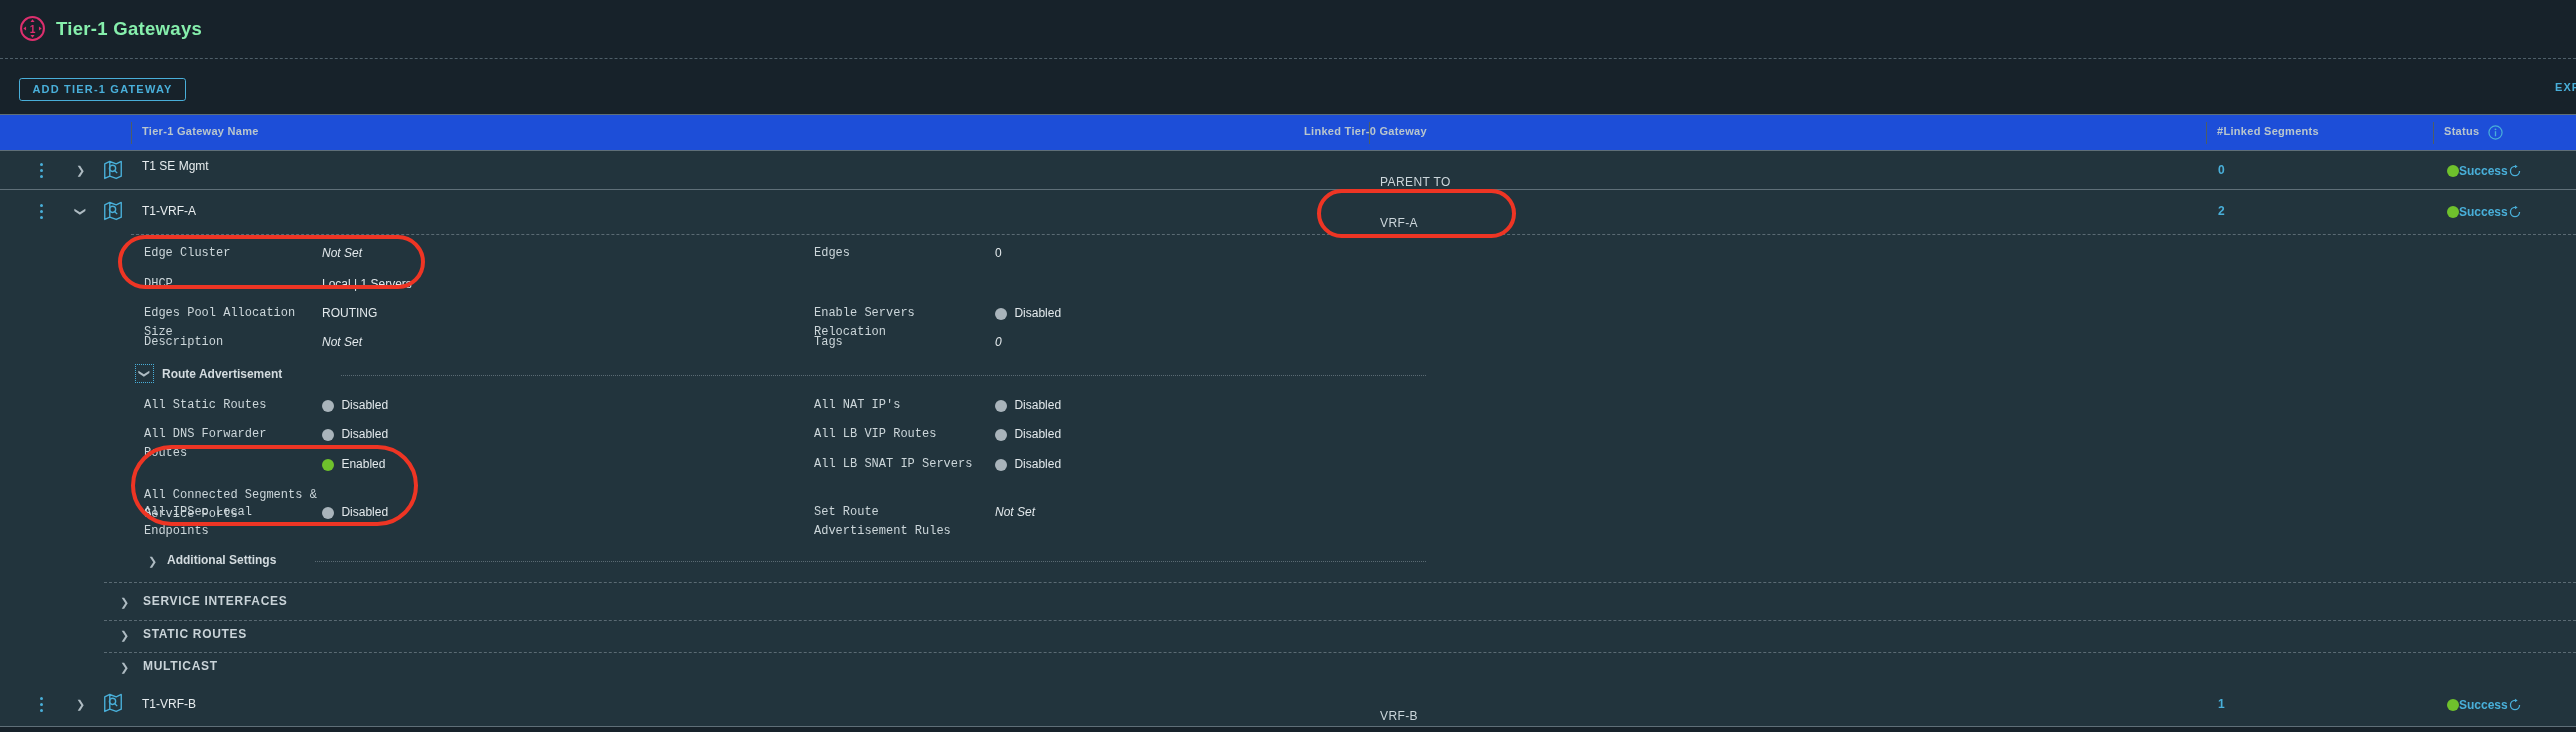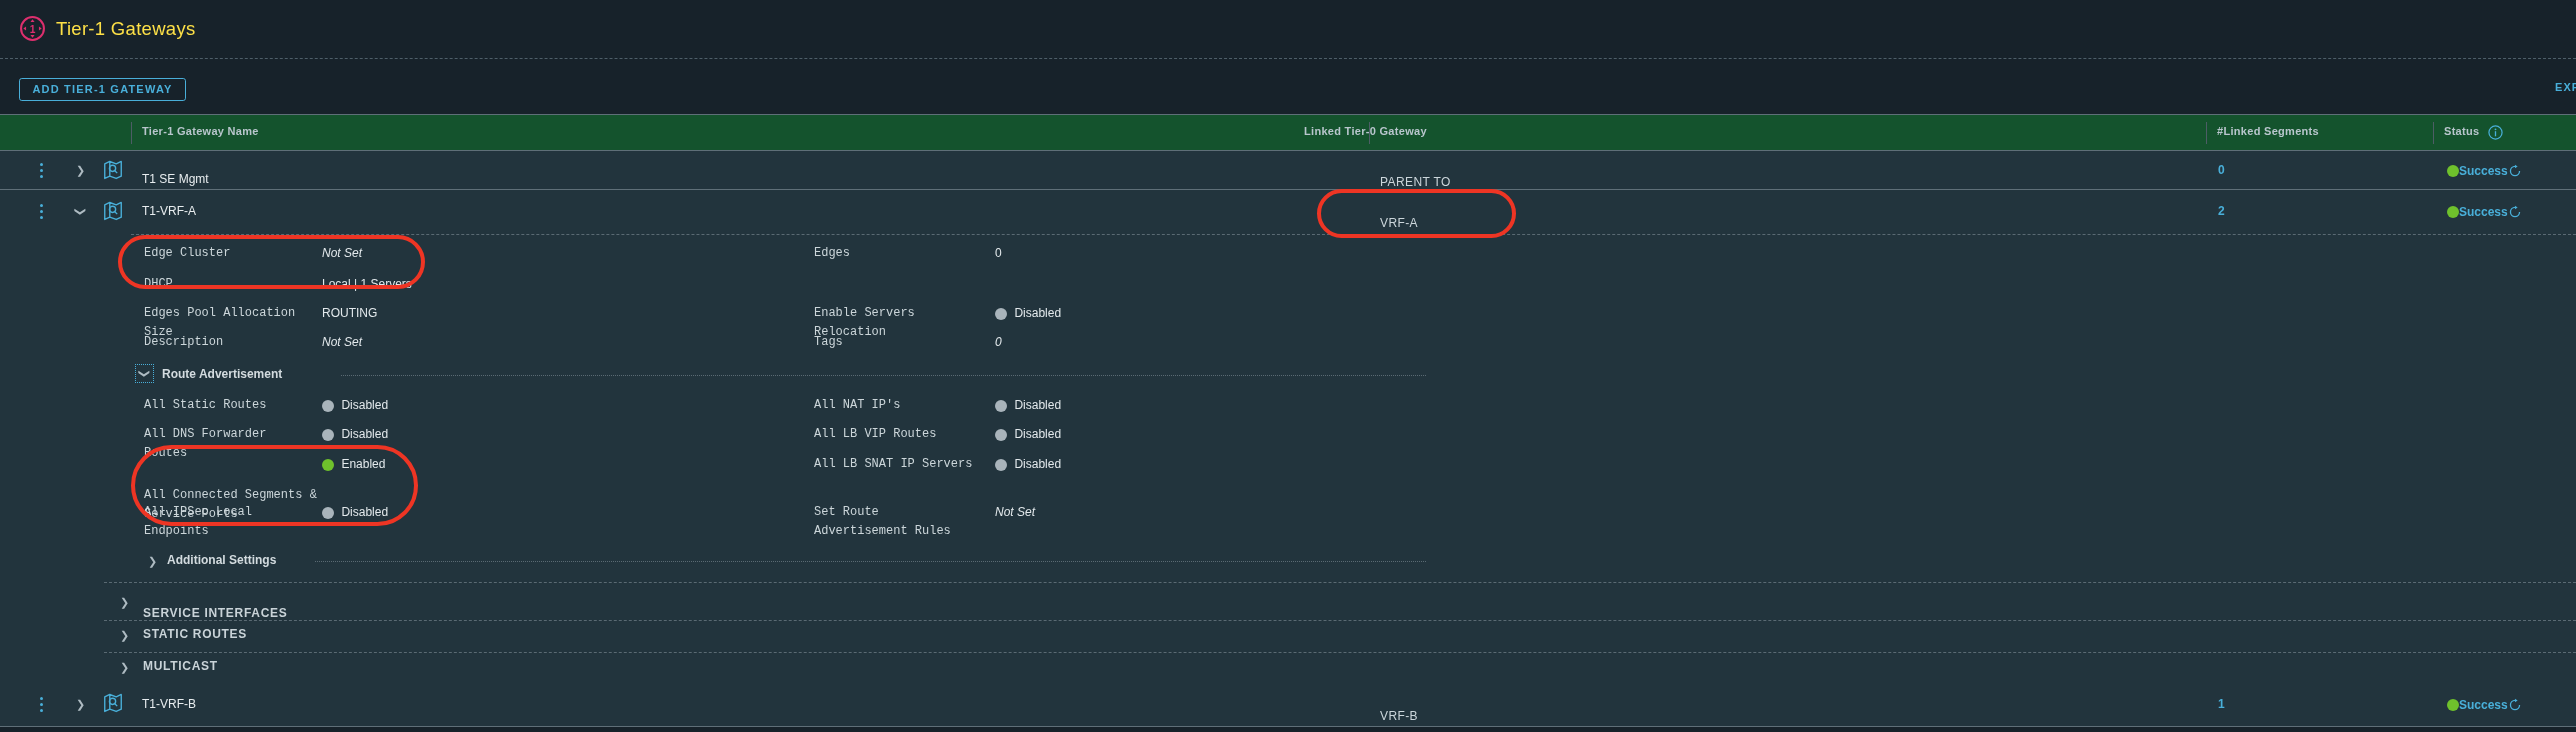--- a/index.html
+++ b/index.html
@@ -1,30 +1,30 @@
 <!DOCTYPE html>
 <html style="font-size:15px"><head>
 <meta charset="utf-8">
 <style>
   html,body{margin:0;padding:0;background:#10181e;}
   .screen{position:relative;width:2576px;height:732px;background:#17222a;overflow:hidden;
           font-family:"Liberation Sans",sans-serif;color:#e8edef;}
   .abs{position:absolute;}
   
   .topbar{left:0;top:0;width:2576px;height:58px;border-bottom:0.9px dashed #4e5e68;}
-  .page-title{left:56px;top:17.6px;font-size:18.5px;font-weight:400;color:#fde047;letter-spacing:0.3px;}
+  .page-title{left:56px;top:17.6px;font-size:18.5px;font-weight:700;color:#86efac;letter-spacing:0.3px;}
   .t1-icon{left:19.4px;top:15px;}
   
   .add-btn{left:19.4px;top:78px;height:23px;padding:0 12px;background:transparent;
            border:0.9px solid #49afd9;border-radius:2.8px;color:#49afd9;font-size:11px;font-weight:700;
            letter-spacing:1.2px;font-family:"Liberation Sans",sans-serif;line-height:21px;cursor:pointer;}
   .exp-link{left:2555px;top:81px;color:#49afd9;font-size:11px;font-weight:700;letter-spacing:1.1px;white-space:nowrap;}
   
   .grid{left:0;top:114px;width:2576px;height:614px;}
-  .ghead{left:0;top:0;width:2576px;height:37px;background:#14532d;border-top:0.9px solid #5f6f78;border-bottom:0.9px solid #5f6f78;box-sizing:border-box;}
+  .ghead{left:0;top:0;width:2576px;height:37px;background:#1d4ed8;border-top:0.9px solid #5f6f78;border-bottom:0.9px solid #5f6f78;box-sizing:border-box;}
   .ghead .h{position:absolute;top:10.2px;font-size:11px;font-weight:700;color:#b9c6cd;letter-spacing:0.3px;white-space:nowrap;}
   .vdiv{position:absolute;top:7.4px;width:0.9px;height:22px;background:#4d5d66;}
   .row{left:0;width:2576px;background:#22343d;border-bottom:0.9px solid #5f6f78;box-sizing:border-box;}
   .cell{position:absolute;font-size:12px;white-space:nowrap;}
   .name-cell{color:#e8edef;}
   .t0-cell{color:#ccd6db;letter-spacing:0.4px;margin-top:12px;}
   .link{color:#49afd9;cursor:pointer;}
   .dots{position:absolute;width:3.7px;color:#49afd9;display:flex;flex-direction:column;gap:2.8px;cursor:pointer;}
   .dots i{width:3.2px;height:3.2px;border-radius:50%;background:#49afd9;display:block;}
   .chev{position:absolute;color:#aebbc2;font-size:11px;cursor:pointer;line-height:11px;}
@@ -93,21 +93,21 @@
           <i></i>
           <i></i>
           <i></i>
         </div>
       <div class="chev" style="left:76px;top:14px;">❯</div>
       <svg class="abs" style="left:102px;top:9.3px;" width="22" height="20.4" viewBox="0 0 24 22">
         <path d="M3 4 L8.5 1.5 V17.5 L3 20 Z M8.5 1.5 L15.5 4 L21 1.5 V17.5 L15.5 20 L8.5 17.5" fill="none" stroke="#49afd9" stroke-width="1.5" stroke-linejoin="round"></path>
         <circle cx="11.5" cy="9" r="3.4" fill="none" stroke="#49afd9" stroke-width="1.5"></circle>
         <path d="M14 11.5 L16.6 14.2" stroke="#49afd9" stroke-width="1.5"></path>
       </svg>
-      <div class="cell name-cell" style="left:142px;top:21px;text-align:center;">T1 SE Mgmt</div>
+      <div class="cell name-cell" style="left:142px;top:8px;text-align:center;">T1 SE Mgmt</div>
       <div class="cell t0-cell" style="left:1380px;top:12px;">PARENT TO</div>
       <div class="cell link" style="left:2218px;top:12px;font-weight:700;">0</div>
       <div class="status-wrap" style="left:2447px;top:13px;">
         <span class="sdot"></span>
         <span class="cell link" style="position:static;font-weight:600;">Success</span>
         <svg width="14" height="14" viewBox="0 0 16 16">
           <path d="M13.2 8 A5.2 5.2 0 1 1 8 2.8" fill="none" stroke="#49afd9" stroke-width="1.5"></path>
           <path d="M8 0.8 L11 2.8 L8 4.8 Z" fill="#49afd9"></path>
         </svg>
       </div>
@@ -233,21 +233,21 @@
         <span class="lbl" style="width:143px;">Set Route Advertisement Rules</span>
         <span class="val italic">Not Set</span>
       </div>
 
       <div class="chev" style="left:148px;top:366px;">❯</div>
       <div class="sec-head" style="left:167px;top:363px;">Additional Settings</div>
       <div class="leader" style="left:315px;top:371px;width:1111px;"></div>
 
       <div class="dashed" style="left:104px;top:392px;width:2472px;"></div>
       <div class="chev" style="left:120px;top:407px;">❯</div>
-      <div class="sec-head sec-upper" style="left:143px;top:416px;text-align:right;">SERVICE INTERFACES</div>
+      <div class="sec-head sec-upper" style="left:143px;top:404px;text-align:right;">SERVICE INTERFACES</div>
       <div class="dashed" style="left:104px;top:430px;width:2472px;"></div>
       <div class="chev" style="left:120px;top:440px;">❯</div>
       <div class="sec-head sec-upper" style="left:143px;top:437px;">STATIC ROUTES</div>
       <div class="dashed" style="left:104px;top:462px;width:2472px;"></div>
       <div class="chev" style="left:120px;top:472px;">❯</div>
       <div class="sec-head sec-upper" style="left:143px;top:469px;">MULTICAST</div>
     </div>
 
     <div class="abs row" style="top:567px;height:46px;">
       <div class="dots" style="left:40px;top:15.7px;">

